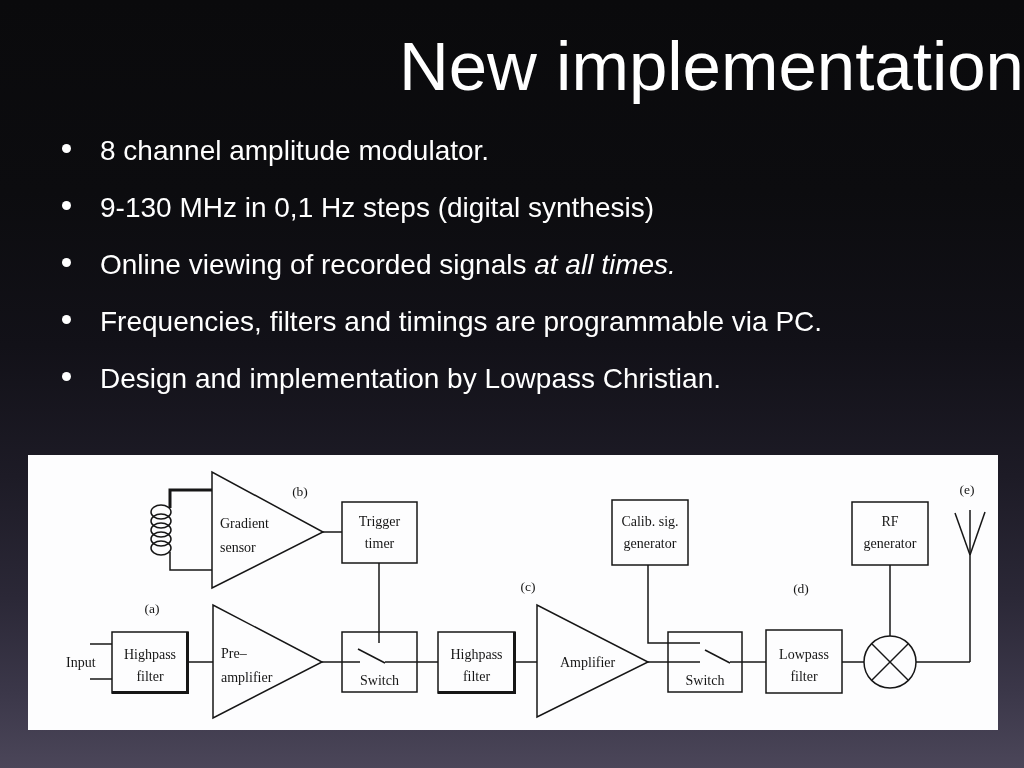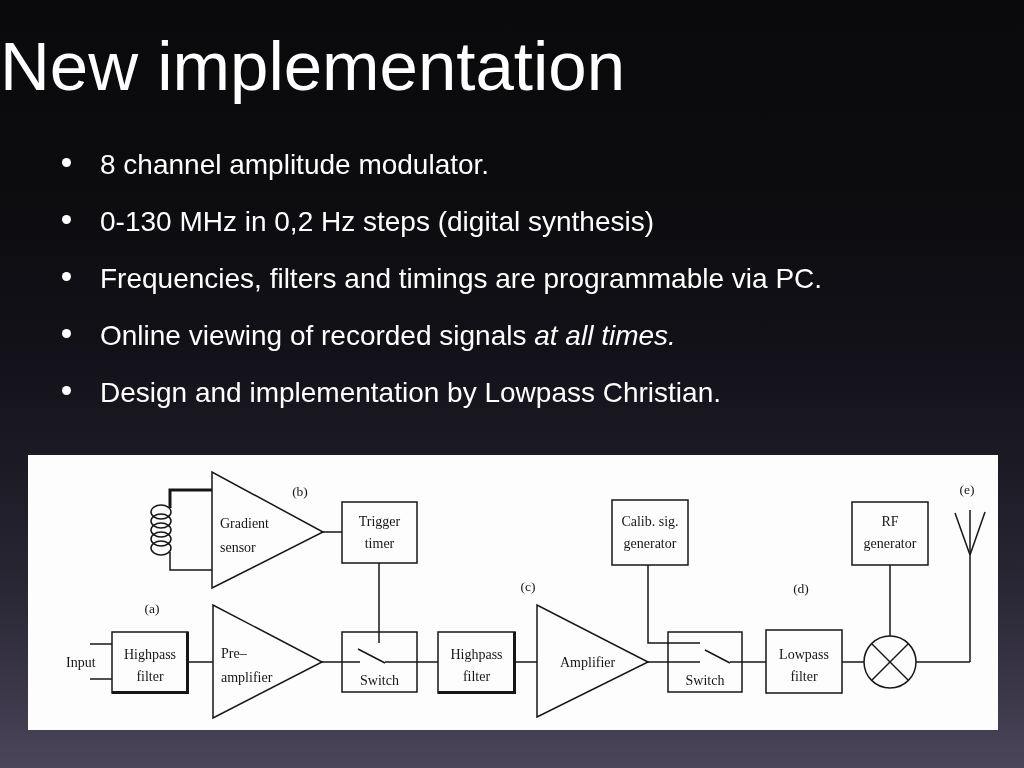--- a/index.html
+++ b/index.html
@@ -3,25 +3,25 @@
 <meta charset="utf-8">
 <style>
   html,body{margin:0;padding:0;background:#000;}
   .slide{
     position:relative;width:1024px;height:768px;overflow:hidden;
     background:linear-gradient(180deg,#0a0a0c 0%,#0c0c0f 25%,#121118 45%,#1d1b26 62%,#2b2837 78%,#3b3749 90%,#4b4659 100%);
     font-family:"Liberation Sans", sans-serif;
   }
   .title{
     position:absolute;top:26px;left:0;width:100%;
-    text-align:left;color:#ffffff;font-size:69px;font-weight:400;
+    text-align:right;color:#ffffff;font-size:69px;font-weight:400;
     letter-spacing:0px;line-height:1.2;margin:0;
   }
   .bullets{
-    position:absolute;left:62px;top:150px;margin:0;padding:0;list-style:none;text-align:right;
+    position:absolute;left:62px;top:136px;margin:0;padding:0;list-style:none;text-align:right;
   }
   .bullets li{
     display:flex;align-items:flex-start;height:30px;margin-bottom:27px;
     color:#ffffff;font-size:28px;line-height:30px;white-space:nowrap;
   }
   .dot{
     flex:0 0 auto;width:9px;height:9px;border-radius:50%;
     background:#ffffff;margin-top:8px;margin-right:29px;
   }
   .b-it{font-style:italic;}
@@ -43,29 +43,29 @@
 
   <h1 class="title">New implementation</h1>
 
   <ul class="bullets">
     <li>
       <span class="dot"></span>
       <span><span>8 channel amplitude modulator.</span><span class="b-it"></span></span>
     </li>
     <li>
       <span class="dot"></span>
-      <span><span>0-130 MHz in 0,2 Hz steps (digital synthesis)</span><span class="b-it"></span></span>
+      <span><span>9-130 MHz in 0,1 Hz steps (digital synthesis)</span><span class="b-it"></span></span>
+    </li>
+    <li>
+      <span class="dot"></span>
+      <span><span>Online viewing of recorded signals </span><span class="b-it">at all times.</span></span>
     </li>
     <li>
       <span class="dot"></span>
       <span><span>Frequencies, filters and timings are programmable via PC.</span><span class="b-it"></span></span>
-    </li>
-    <li>
-      <span class="dot"></span>
-      <span><span>Online viewing of recorded signals </span><span class="b-it">at all times.</span></span>
     </li>
     <li>
       <span class="dot"></span>
       <span><span>Design and implementation by Lowpass Christian.</span><span class="b-it"></span></span>
     </li>
   </ul>
 
   <div class="diagram-panel">
     <svg width="970" height="275" viewBox="0 0 970 275">
 

